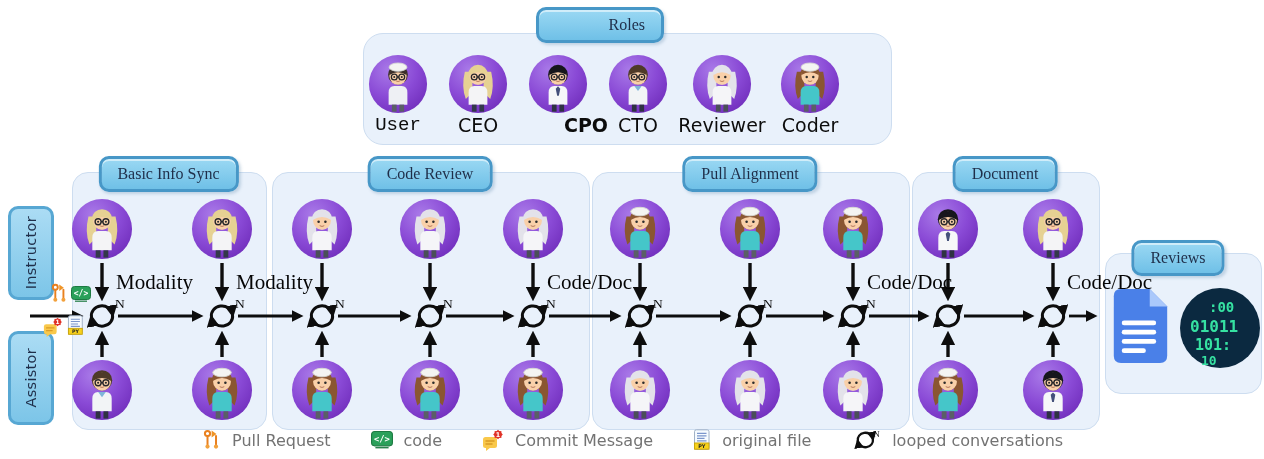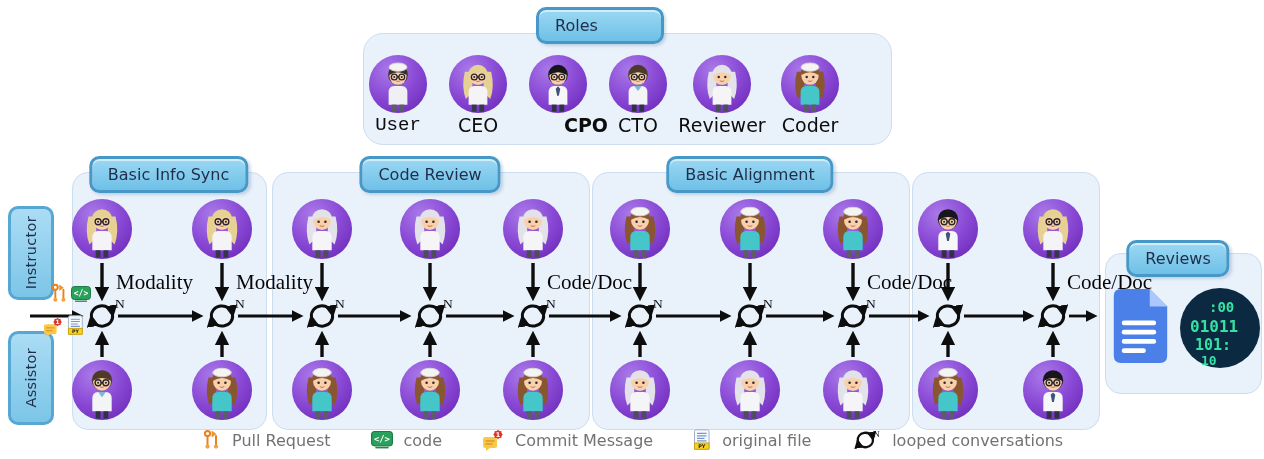--- a/index.html
+++ b/index.html
@@ -3,21 +3,21 @@
 <meta charset="utf-8">
 <style>
   html,body{margin:0;padding:0;background:#fff;}
   .stage{position:relative;width:1264px;height:459px;background:#ffffff;
          font-family:"DejaVu Sans",sans-serif;overflow:hidden;}
   .panel{position:absolute;background:#e9f1fb;border:1.5px solid #cdddf0;border-radius:16px;z-index:1;}
   .hdr{position:absolute;transform:translateX(-50%);
        background:linear-gradient(180deg,#9ad8f3 0%,#6fc0e7 100%);
        border:3px solid #4797c7;border-radius:10px;
        box-shadow:inset 0 2px 0 rgba(255,255,255,.55), 2px 2px 3px rgba(70,120,160,.25);
-       color:#1f2e49;font-size:16px;padding:6px 16px;white-space:nowrap;text-align:left;z-index:6;}
+       color:#1f2e49;font-size:16px;padding:6px 16px;white-space:nowrap;text-align:right;z-index:6;font-family:Liberation Serif, serif;}
   .sideLabel{position:absolute;background:linear-gradient(180deg,#abdcf4 0%,#7cc5e8 100%);
        border:3px solid #57a7d3;border-radius:10px;color:#1f2e49;
        display:flex;align-items:center;justify-content:center;z-index:6;}
   .sideLabel span{writing-mode:vertical-rl;transform:rotate(180deg);font-size:14.5px;letter-spacing:.3px;}
   .avatar{position:absolute;z-index:3;line-height:0;}
   .roleLabel{position:absolute;transform:translateX(-50%);font-size:19px;color:#0c0c0c;
        white-space:nowrap;z-index:3;}
   .serifLbl{position:absolute;font-family:"Liberation Serif",serif;font-size:21px;color:#050505;
        white-space:nowrap;z-index:6;}
   .overlay{position:absolute;left:0;top:0;z-index:4;pointer-events:none;}
@@ -457,21 +457,21 @@
         <ellipse cx="0" cy="-18" rx="9.5" ry="4.4" fill="#f4f4f2" stroke="#d8d8d4" stroke-width="1"></ellipse>
         <circle cx="-3.5" cy="-7.5" r="1.3" fill="#2b2b2b"></circle>
         <circle cx="3.5" cy="-7.5" r="1.3" fill="#2b2b2b"></circle>
         <path d="M-2,-3.2 Q0,-1.8 2,-3.2" stroke="#b4765a" stroke-width="1" fill="none" stroke-linecap="round"></path>
         <path d="M-10,22 V9 Q-10,2 -4,2 H4 Q10,2 10,9 V22 Z" fill="#45c6c9"></path>
         <rect x="-6.5" y="22" width="5" height="7.5" fill="#5a5f66"></rect>
         <rect x="1.5" y="22" width="5" height="7.5" fill="#5a5f66"></rect>
       </svg></div>
     <div class="serifLbl" style="left:547px;top:270px;">Code/Doc</div>
     <div class="panel" style="left:592px;top:172px;width:316px;height:256px;"></div>
-    <div class="hdr" style="left:750px;top:156px;">Basic Alignment</div>
+    <div class="hdr" style="left:750px;top:156px;">Pull Alignment</div>
     <div class="avatar" style="left:609px;top:198px;"><svg width="62" height="62" viewBox="-32 -32 64 64">
         <circle r="31" fill="url(#pg)"></circle>
         <path d="M-14,-13 Q-18,3 -13,16 L-6,9 L-6,-13 Z" fill="#8a5632"></path>
         <path d="M14,-13 Q18,3 13,16 L6,9 L6,-13 Z" fill="#8a5632"></path>
         <circle cx="0" cy="-10" r="10.5" fill="#8a5632"></circle>
         <circle cx="0" cy="-8.5" r="9.2" fill="#f9d0a9"></circle>
         <path d="M-9.2,-11.5 A9.6 9.6 0 0 1 9.2,-11.5 L9.2,-9.5 Q0,-15.5 -9.2,-9.5 Z" fill="#8a5632"></path>
         <ellipse cx="0" cy="-18" rx="9.5" ry="4.4" fill="#f4f4f2" stroke="#d8d8d4" stroke-width="1"></ellipse>
         <circle cx="-3.5" cy="-7.5" r="1.3" fill="#2b2b2b"></circle>
         <circle cx="3.5" cy="-7.5" r="1.3" fill="#2b2b2b"></circle>
@@ -547,20 +547,21 @@
         <path d="M-9.2,-11.5 A9.6 9.6 0 0 1 9.2,-11.5 L9.2,-9.5 Q0,-15.5 -9.2,-9.5 Z" fill="#e3e2ea"></path>
         <circle cx="-3.5" cy="-7.5" r="1.3" fill="#2b2b2b"></circle>
         <circle cx="3.5" cy="-7.5" r="1.3" fill="#2b2b2b"></circle>
         <path d="M-2,-3.2 Q0,-1.8 2,-3.2" stroke="#b4765a" stroke-width="1" fill="none" stroke-linecap="round"></path>
         <path d="M-10,22 V9 Q-10,2 -4,2 H4 Q10,2 10,9 V22 Z" fill="#f5f5f8"></path>
         <rect x="-6.5" y="22" width="5" height="7.5" fill="#4a4f58"></rect>
         <rect x="1.5" y="22" width="5" height="7.5" fill="#4a4f58"></rect>
       </svg></div>
     <div class="serifLbl" style="left:867px;top:270px;">Code/Doc</div>
     <div class="panel" style="left:912px;top:172px;width:186px;height:256px;"></div>
+    <div class="hdr" style="left:1005px;top:156px;">Document</div>
     <div class="avatar" style="left:917px;top:198px;"><svg width="62" height="62" viewBox="-32 -32 64 64">
         <circle r="31" fill="url(#pg)"></circle>
         <circle cx="0" cy="-10" r="10.5" fill="#16161c"></circle>
         <circle cx="0" cy="-8.5" r="9.2" fill="#f9d0a9"></circle>
         <path d="M-9.2,-11.5 A9.6 9.6 0 0 1 9.2,-11.5 L9.2,-9.5 Q0,-15.5 -9.2,-9.5 Z" fill="#16161c"></path>
         <g stroke="#26262a" stroke-width="1.4" fill="none">
           <circle cx="-4" cy="-7.5" r="3.1"></circle>
           <circle cx="4" cy="-7.5" r="3.1"></circle>
           <path d="M-1,-7.5 H1"></path>
         </g>

